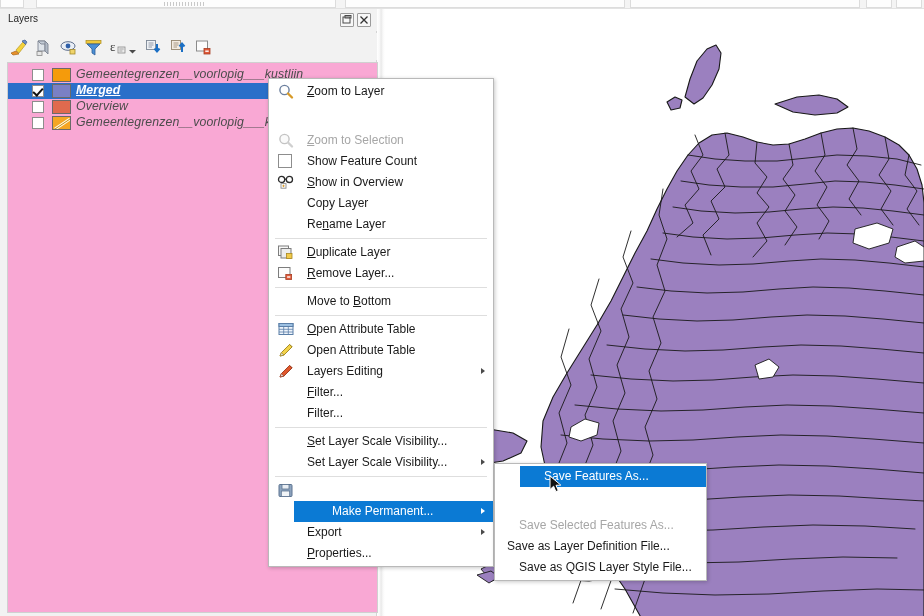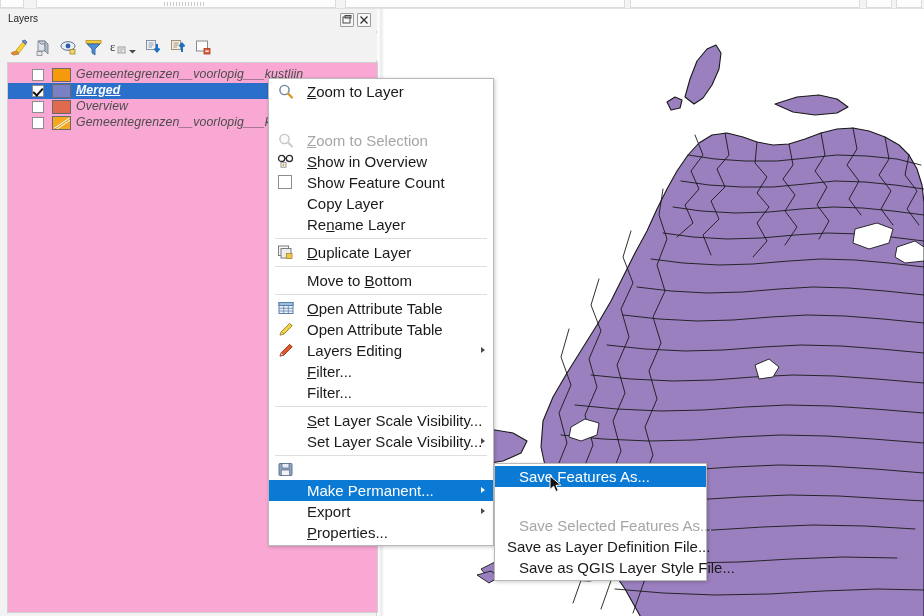--- a/index.html
+++ b/index.html
@@ -66,23 +66,23 @@
   
   .splitter { position:absolute; left:377px; top:9px; width:8px; height:607px;
     background:linear-gradient(90deg,#ffffff 0,#f6f6f6 3px,#e8e8e8 4px,#f9f9f9 6px,#ffffff 8px); }
 
   
   .menu { position:absolute; background:#ffffff; border:1px solid #b9b9b9;
     box-shadow:1px 1px 4px rgba(0,0,0,.22); padding:2px 0; }
   #ctxmenu { left:268px; top:78px; width:226px; }
   #submenu  { left:494px; top:463px; width:213px; }
   .mi { position:relative; height:21px; line-height:21px; padding-left:38px;
-    font-size:15px; color:#1a1a1a; white-space:nowrap; cursor:default; }
+    font-size:12px; color:#1a1a1a; white-space:nowrap; cursor:default; }
   .mi.dis { color:#a6a6a6;margin-top:28px; }
-  .mi.hl { background:#0b7ad4; color:#ffffff; }
+  .mi.hl { background:#0b7ad4; color:#ffffff;margin-left:25px; }
   .mi .ic { position:absolute; left:8px; top:2px; width:18px; height:17px; }
   .mi .ic svg { display:block; }
   .mi .arw { position:absolute; right:8px; top:7px; width:0; height:0;
     border-left:4px solid #4a4a4a; border-top:3.5px solid transparent;
     border-bottom:3.5px solid transparent; }
   .mi.hl .arw { border-left-color:#ffffff; }
   .mi .cbx { position:absolute; left:9px; top:3px; width:14px; height:14px;
     border:1px solid #8d8d8d; background:#fff; }
   .sep { height:1px; margin:3px 6px; background:#dedede; }
   u { text-decoration:underline; }
@@ -323,58 +323,68 @@
       <span class="ic">
         <svg width="18" height="17" viewBox="0 0 18 17">
           <circle cx="7.5" cy="7" r="4.6" fill="#fafafa" stroke="#c3c3c3" stroke-width="1.4"></circle>
           <path d="M11 10.5 L15 14.5" stroke="#cfcfcf" stroke-width="2.4" stroke-linecap="round"></path>
         </svg>
       </span>
       <span><u>Z</u>oom to Selection</span>
     </div>
 
     <div class="mi">
+      <span class="cbx"></span>
+      <span>Show Feature Count</span>
+    </div>
+
+    <div class="mi">
       <span class="ic">
         <svg width="18" height="17" viewBox="0 0 18 17">
           <circle cx="4.6" cy="5.4" r="3.1" fill="#fff" stroke="#2b2b2b" stroke-width="1.3"></circle>
           <circle cx="12.4" cy="5.4" r="3.1" fill="#fff" stroke="#2b2b2b" stroke-width="1.3"></circle>
           <path d="M7.7 5.2 L9.3 5.2" stroke="#2b2b2b" stroke-width="1.3"></path>
           <rect x="4" y="9.6" width="5" height="4.6" fill="#fff" stroke="#8a8a8a" stroke-width=".9"></rect>
           <path d="M5.3 11.9 L7.7 11.9 M6.5 10.7 L6.5 13.1" stroke="#d79a28" stroke-width=".9"></path>
         </svg>
       </span>
       <span><u>S</u>how in Overview</span>
     </div>
 
     <div class="mi">
-      <span class="cbx"></span>
-      <span>Show Feature Count</span>
-    </div>
-
-    <div class="mi">
       <span>Copy Layer</span>
     </div>
 
     <div class="mi">
       <span>Re<u>n</u>ame Layer</span>
     </div>
 
     <div class="sep"></div>
 
     <div class="mi">
       <span class="ic">
         <svg width="18" height="17" viewBox="0 0 18 17">
           <rect x="1.5" y="2" width="10" height="9.5" fill="#f8f8f8" stroke="#7d7d7d" stroke-width="1"></rect>
           <rect x="4" y="4.5" width="10" height="9.5" fill="#ececec" stroke="#7d7d7d" stroke-width="1"></rect>
           <rect x="9.5" y="9.5" width="5.5" height="5" fill="#f0c94a" stroke="#a8871e" stroke-width=".8"></rect>
         </svg>
       </span>
       <span><u>D</u>uplicate Layer</span>
     </div>
 
+    <div class="mi">
+      <span class="ic">
+        <svg width="18" height="17" viewBox="0 0 18 17">
+          <rect x="1.5" y="2.5" width="11.5" height="10" fill="#fcfcfc" stroke="#7d7d7d" stroke-width="1"></rect>
+          <rect x="8.8" y="9.5" width="5.8" height="5" fill="#e05a3a" stroke="#a83c22" stroke-width=".8"></rect>
+          <path d="M10.1 12 L13.3 12" stroke="#fff" stroke-width="1.4"></path>
+        </svg>
+      </span>
+      <span><u>R</u>emove Layer...</span>
+    </div>
 
     <div class="sep"></div>
 
 
     <div class="mi">
       <span>Move to <u>B</u>ottom</span>
     </div>
 
     <div class="sep"></div>
 

